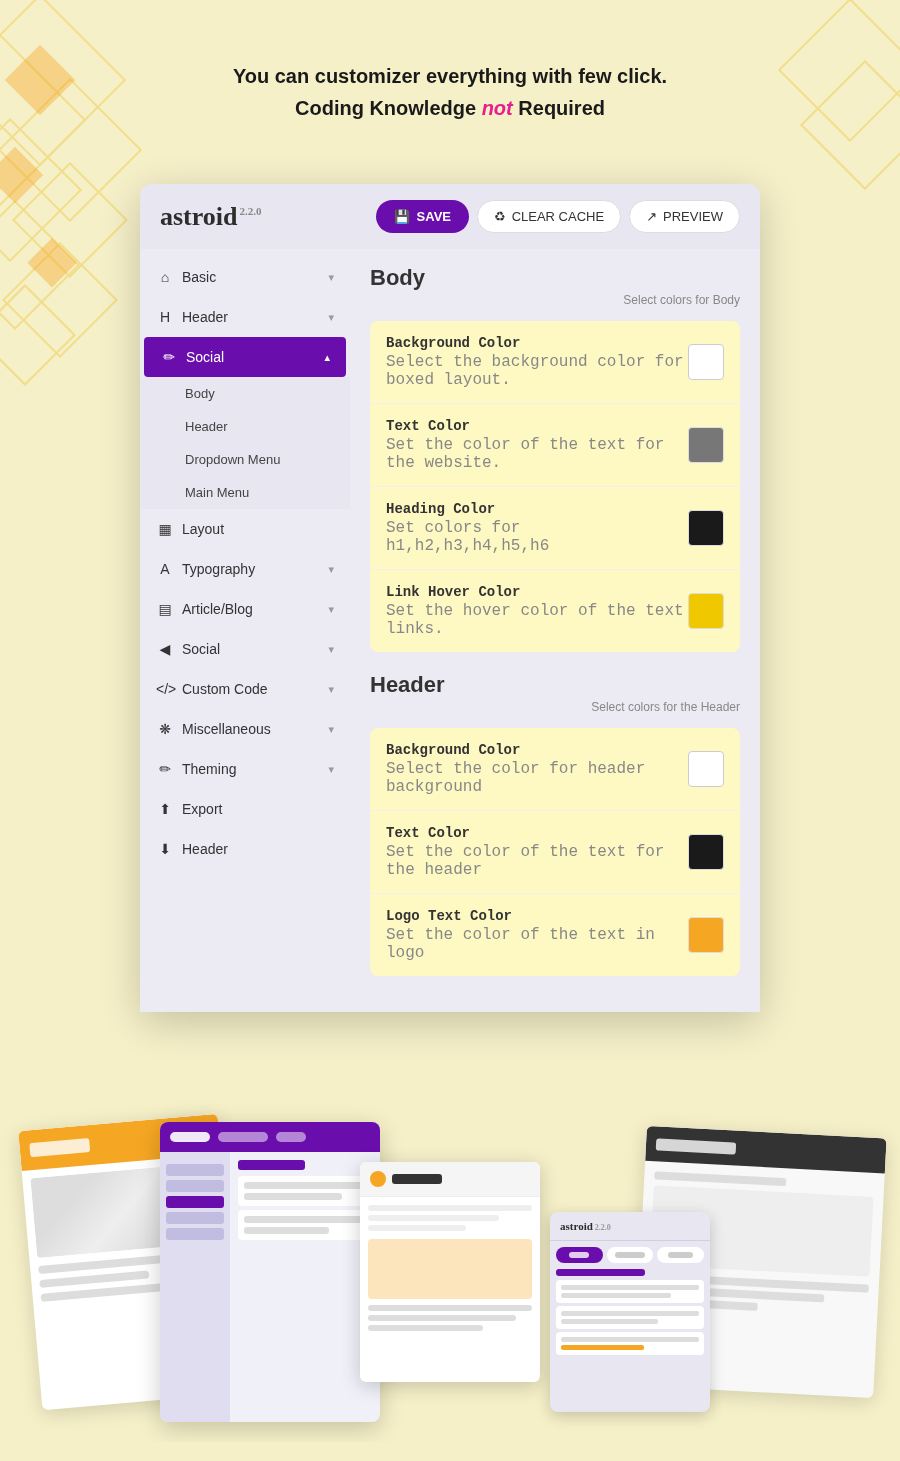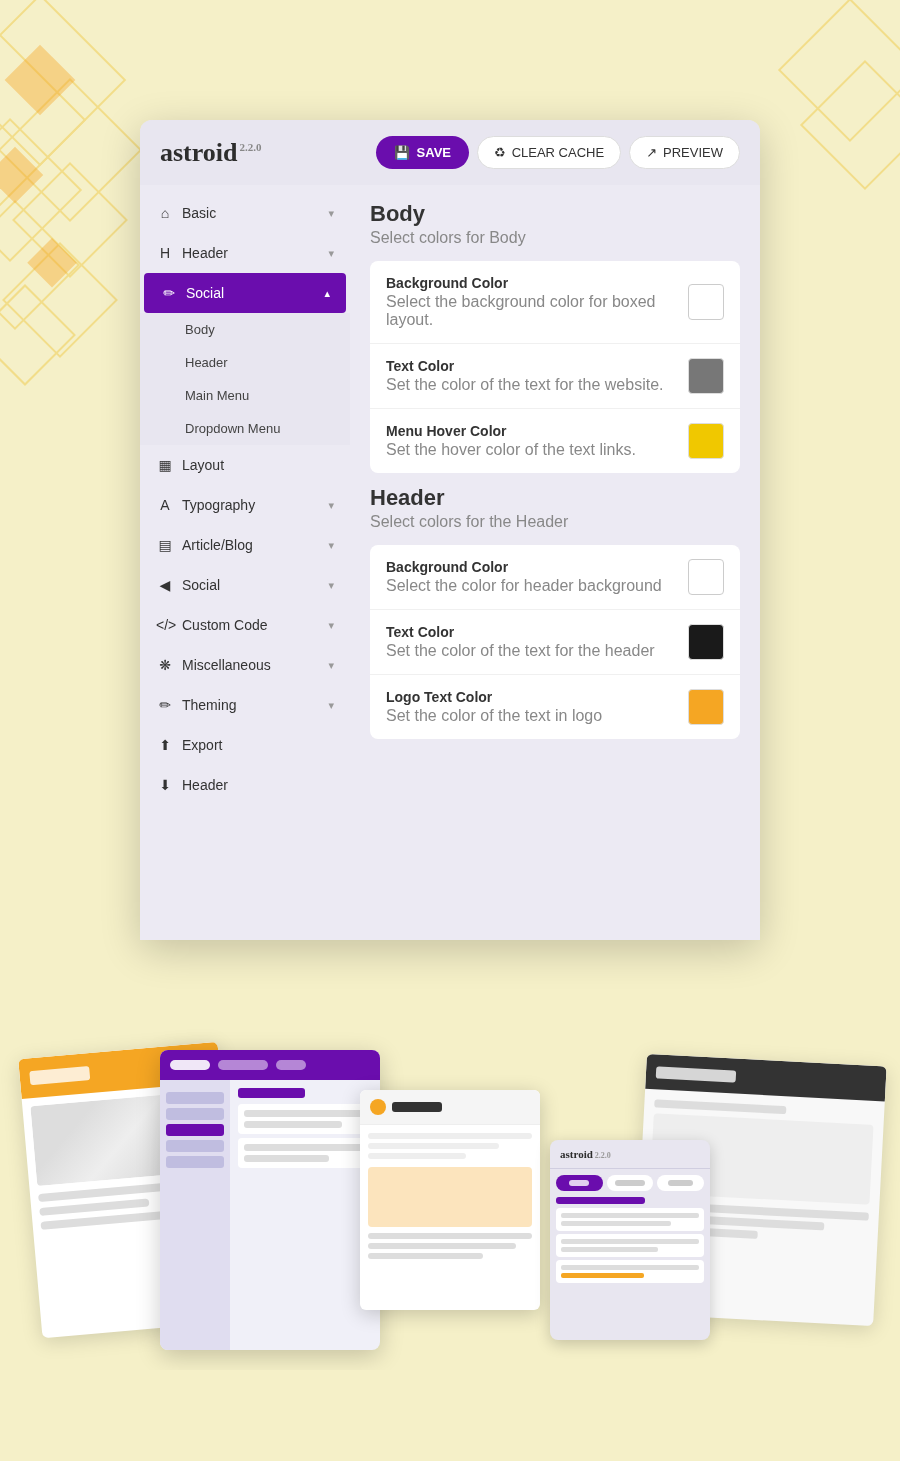--- a/index.html
+++ b/index.html
@@ -195,31 +195,33 @@
       background: #eceaf3;
     }
 
     .section-title {
       font-size: 22px;
       font-weight: 700;
       color: #333;
       margin-bottom: 2px;
     }
     .section-subtitle {
-      font-size: 16px;
+      font-size: 12px;
       color: #888;
       margin-bottom: 14px;
+      text-align: right;
     }
 
     .color-card {
-      background: #ffffff;
+      background: #fef9c3;
       border-radius: 8px;
       padding: 0;
-      margin-bottom: 12px;
+      margin-bottom: 20px;
       overflow: hidden;
+      font-family: Liberation Mono, monospace;
     }
     .color-row {
       display: flex;
       align-items: center;
       justify-content: space-between;
       padding: 14px 16px;
       border-bottom: 1px solid #f0f0f0;
     }
     .color-row:last-child {
       border-bottom: none;
@@ -270,20 +272,26 @@
 
     <g fill="#f5a623" opacity="0.4">
       <rect x="15" y="55" width="50" height="50" transform="rotate(45 40 80)"></rect>
       <rect x="-5" y="155" width="40" height="40" transform="rotate(45 15 175)"></rect>
       <rect x="35" y="245" width="35" height="35" transform="rotate(45 52 262)"></rect>
     </g>
   </svg>
 </div>
 
 <div class="hero">
+  <p class="hero-subtitle">
+    <span>You can customizer everything with few click.</span><br>
+    <span>Coding Knowledge</span>
+    <span class="not">not</span>
+    <span>Required</span>
+  </p>
 </div>
 
 <div class="panel-wrapper">
   <div class="main-panel">
 
     <div class="top-bar">
       <div class="logo-area">
         <span class="logo-text">
           <span>astroid</span><span class="logo-version">2.2.0</span>
         </span>
@@ -328,22 +336,22 @@
           <div class="sidebar-item-left">
             <span class="sidebar-icon">✏</span>
             <span>Social</span>
           </div>
           <span class="sidebar-chevron">▴</span>
         </div>
 
         <div class="sidebar-submenu">
           <div class="sidebar-subitem">Body</div>
           <div class="sidebar-subitem">Header</div>
+          <div class="sidebar-subitem">Dropdown Menu</div>
           <div class="sidebar-subitem">Main Menu</div>
-          <div class="sidebar-subitem">Dropdown Menu</div>
         </div>
 
         <div class="sidebar-item">
           <div class="sidebar-item-left">
             <span class="sidebar-icon">▦</span>
             <span>Layout</span>
           </div>
         </div>
 
         <div class="sidebar-item">
@@ -425,25 +433,32 @@
           </div>
 
           <div class="color-row">
             <div class="color-row-info">
               <div class="color-row-label">Text Color</div>
               <div class="color-row-desc">Set the color of the text for the website.</div>
             </div>
             <div class="color-swatch" style="background:#777777;"></div>
           </div>
 
-
-
           <div class="color-row">
             <div class="color-row-info">
-              <div class="color-row-label">Menu Hover Color</div>
+              <div class="color-row-label">Heading Color</div>
+              <div class="color-row-desc">Set colors for h1,h2,h3,h4,h5,h6</div>
+            </div>
+            <div class="color-swatch" style="background:#1a1a1a;"></div>
+          </div>
+
+
+          <div class="color-row">
+            <div class="color-row-info">
+              <div class="color-row-label">Link Hover Color</div>
               <div class="color-row-desc">Set the hover color of the text links.</div>
             </div>
             <div class="color-swatch" style="background:#f0c800;"></div>
           </div>
         </div>
 
         <h2 class="section-title">Header</h2>
         <p class="section-subtitle">Select colors for the Header</p>
 
         <div class="color-card">

